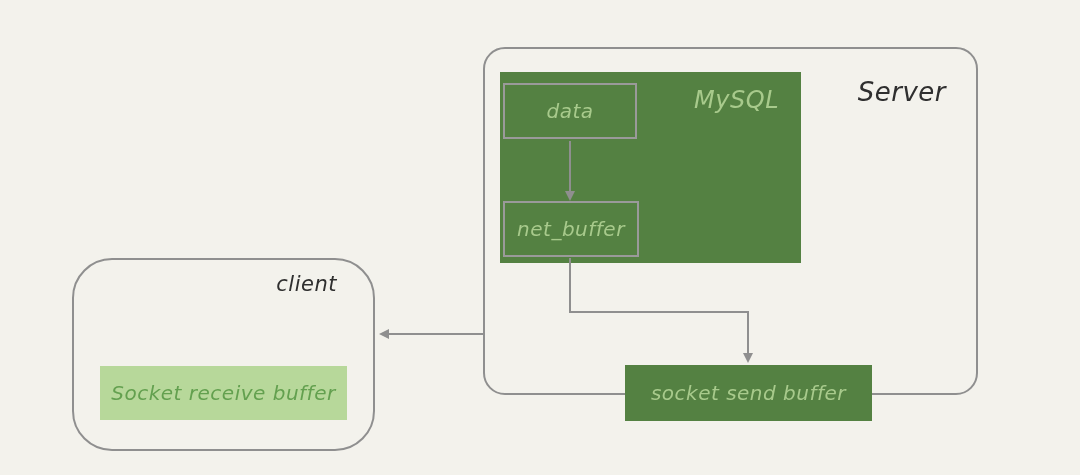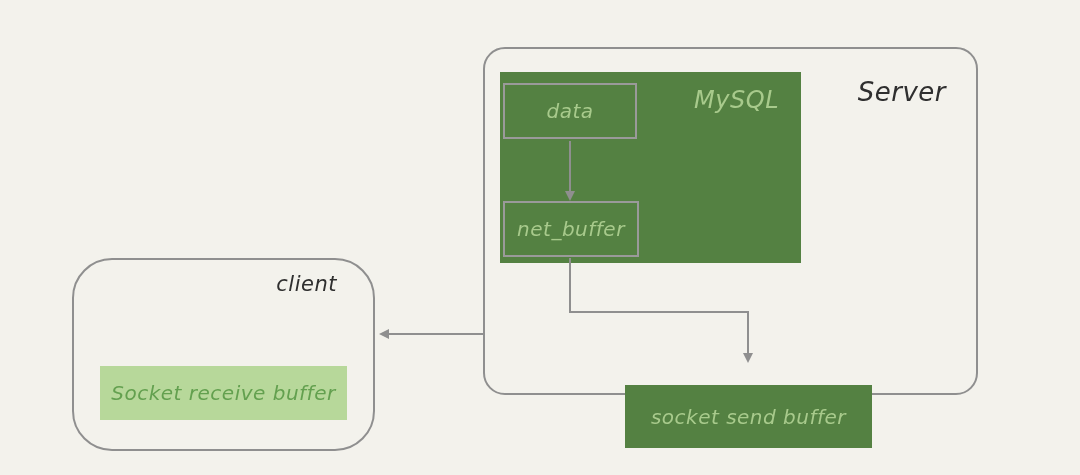--- a/index.html
+++ b/index.html
@@ -84,24 +84,23 @@
   .netbuf-box { left: 3px;  top: 129px; width: 136px; height: 56px; }
   .buffer-box {
     position: absolute;
     display: flex;
     align-items: center;
     justify-content: center;
     font-size: 20px;
     white-space: nowrap;
   }
   .send-buffer {
-    left: 625px; top: 365px; width: 247px; height: 63px;
+    left: 625px; top: 365px; width: 247px; height: 56px;
     background: var(--dark-green);
     color: var(--light-green-text);
-    margin-top: 20px;
   }
   .receive-buffer {
     left: 100px; top: 366px; width: 247px; height: 54px;
     background: var(--light-green);
     color: var(--medium-green-text);
   }
   
   svg.arrows {
     position: absolute;
     left: 0; top: 0;

